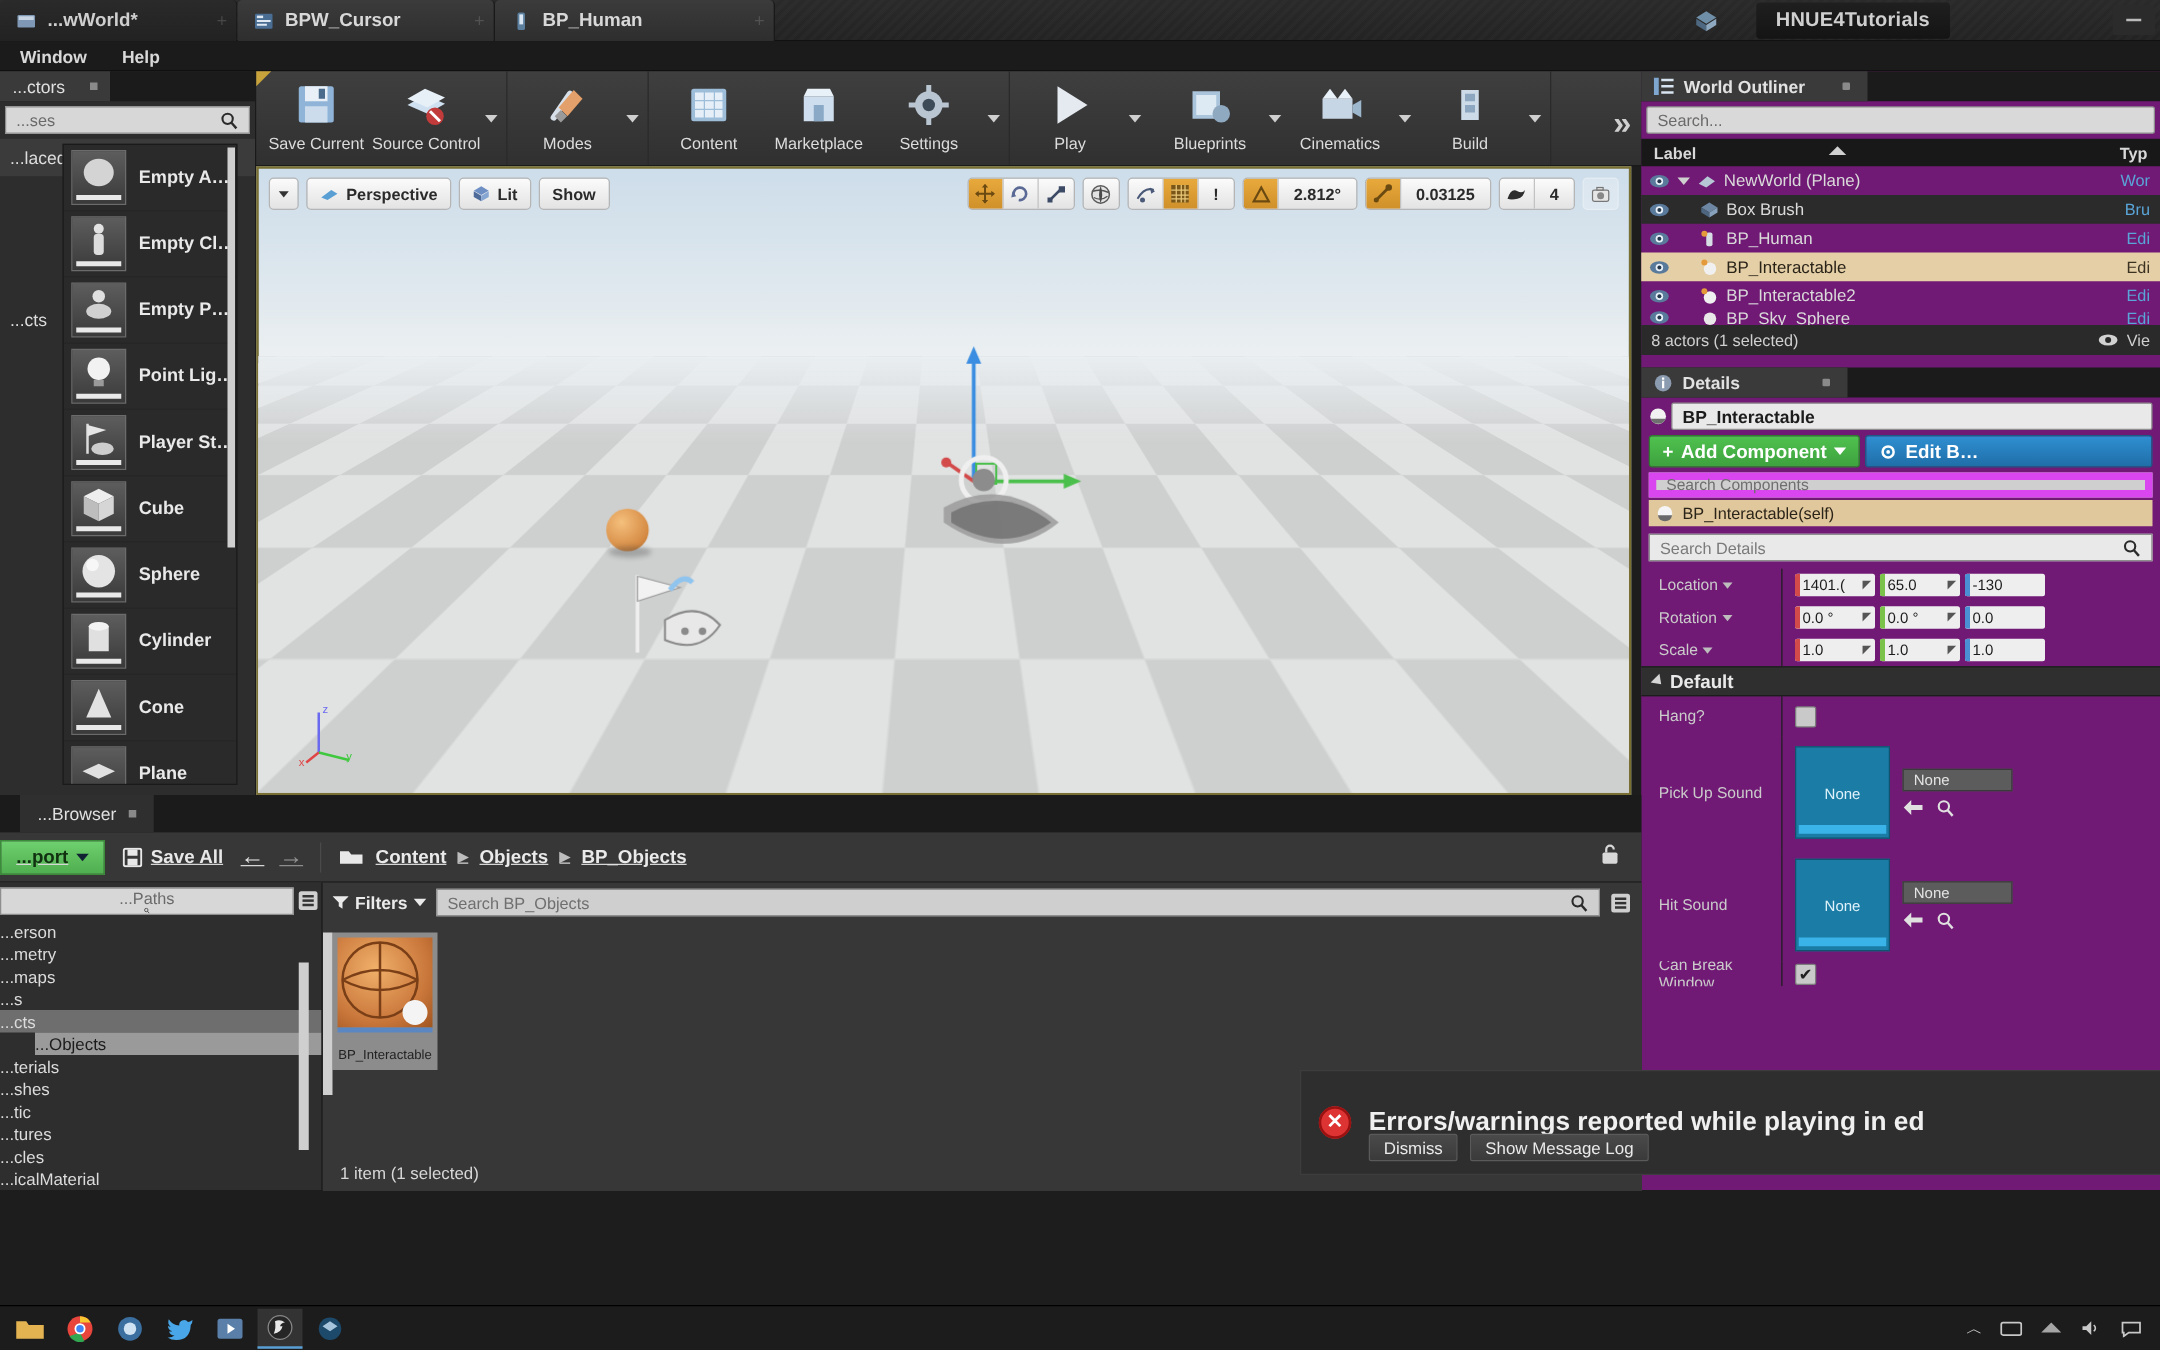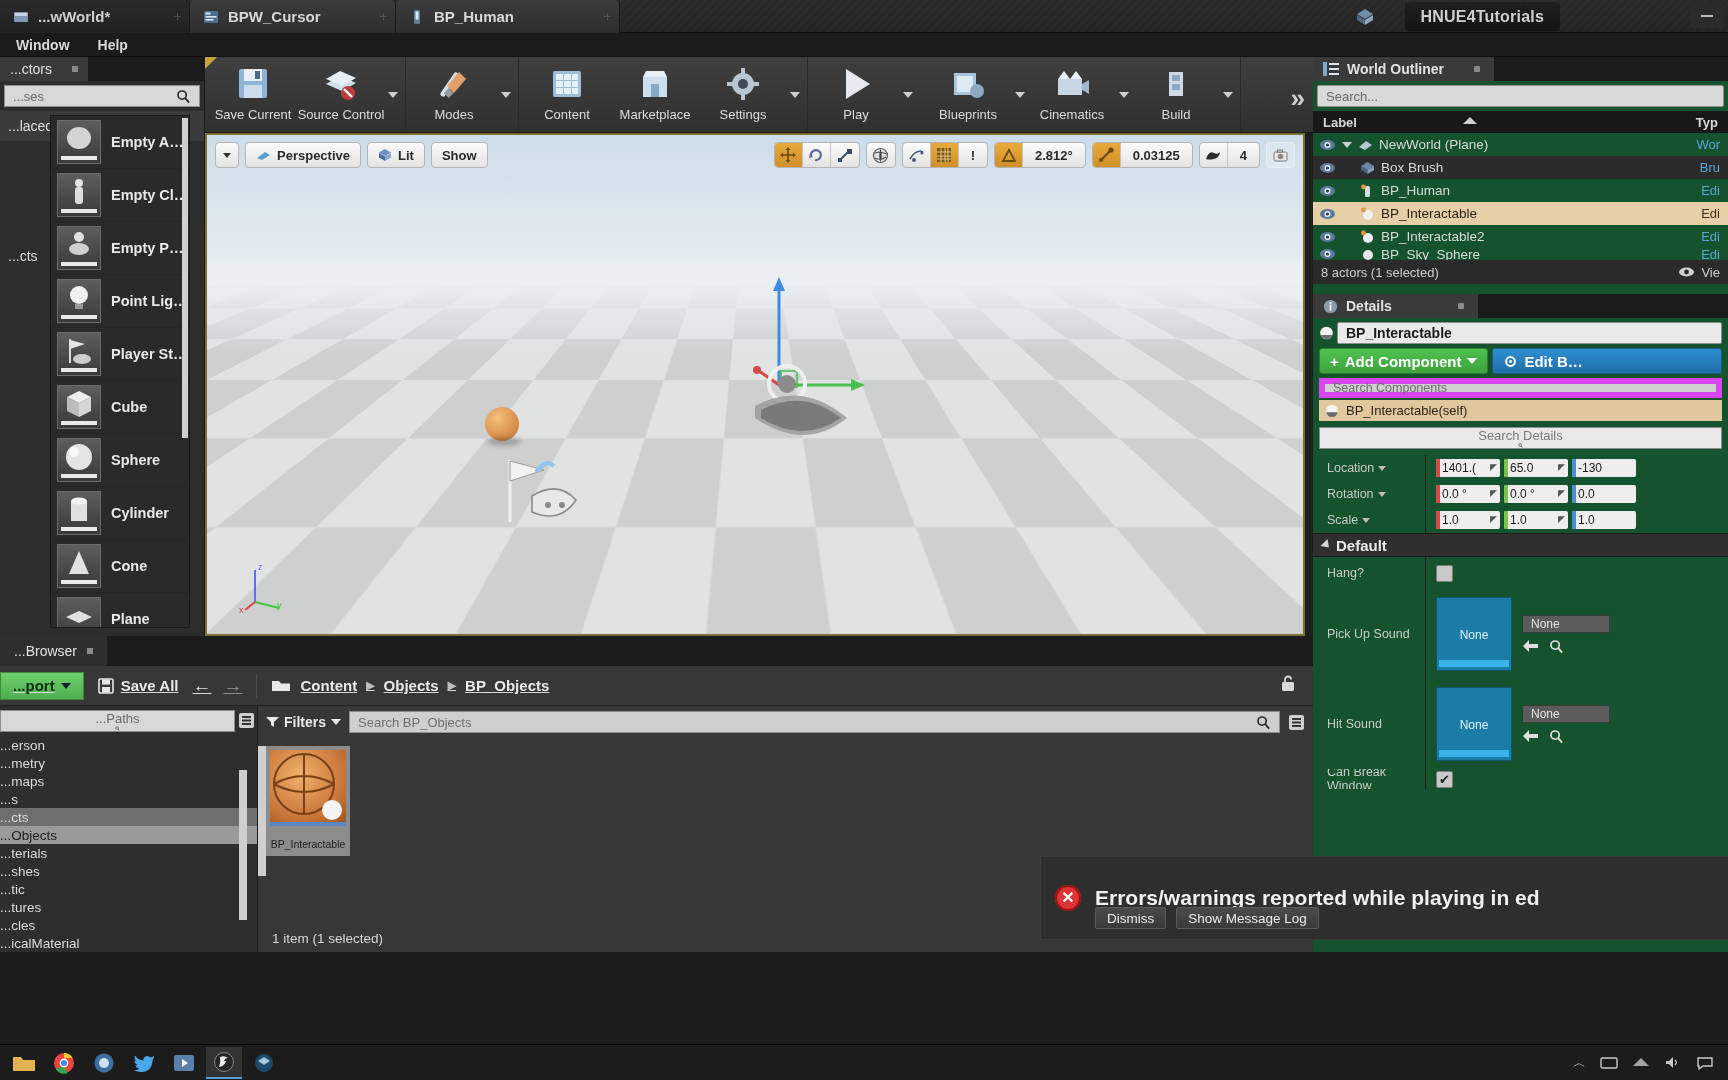--- a/index.html
+++ b/index.html
@@ -106,21 +106,21 @@
   .vpg-item:last-child { border-right:none; }
   .vpg-item.on { background:linear-gradient(180deg,#e8a93c,#d0902a); }
   .vpnum { padding:0 12px; display:flex; align-items:center; font-size:13px;
            font-weight:bold; color:#2a2a2a; border-right:1px solid #c2c2c2; }
   .vpnum:last-child{border-right:none;}
   .vpright { margin-left:auto; display:flex; gap:6px; align-items:center; }
 
   .axisgizmo { position:absolute; left:30px; bottom:20px; width:46px; height:56px; }
 
   
-  .rightcol { position:absolute; left:1313px; top:57px; width:415px; height:895px; background:#14532d; }
+  .rightcol { position:absolute; left:1313px; top:57px; width:415px; height:895px; background:#701a75; }
 
   .paneltabbar { height:24px; background:#1b1b1b; display:flex; align-items:stretch; }
   .paneltab { display:flex; align-items:center; gap:8px; padding:0 14px 0 10px;
               background:#3a3a3a; font-size:14px; font-weight:bold; color:#e2e2e2; position:relative; }
   .paneltab .tdot { width:6px;height:6px;background:#8a8a8a;border-radius:1px; margin-left:22px; }
 
   .searchbox { margin:4px 4px; height:22px; background:#d9d9d9; border:1px solid #8e8e8e;
                border-radius:2px; display:flex; align-items:center; padding:0 8px;
                font-size:13px; color:#6a6a6a; }
   .colhdr { height:22px; background:#181818; display:flex; align-items:center;
@@ -151,21 +151,21 @@
               border:1px solid #1a5a86; border-radius:3px; font-size:15px; font-weight:bold;
               display:flex; align-items:center; gap:6px; padding:0 10px; flex:1; }
 
   .compsearch { margin:0 6px 2px 6px; height:20px; background:#cfcfcf; border:6px solid #d946ef;
                 display:flex; align-items:center; padding:0 8px; font-size:12.5px; color:#6f6f6f; }
   .comprow { margin:0 6px; height:21px; background:#e0c79c; color:#2b2418;
              display:flex; align-items:center; gap:7px; padding:0 6px; font-size:13px; }
 
   .detsearch { margin:6px 6px; height:22px; background:#e9e9e9; border:1px solid #8e8e8e;
                display:flex; align-items:center; padding:0 8px; font-size:13px; color:#7a7a7a;
-               justify-content:space-between;flex-direction:column; }
+               justify-content:space-between; }
   .cat { height:24px; background:#2f2f2f; display:flex; align-items:center; gap:6px;
          padding-left:10px; font-size:15px; font-weight:bold; color:#e9e9e9;
          border-top:1px solid #1c1c1c; border-bottom:1px solid #1c1c1c; }
   .cat .tri { width:0;height:0; border-top:5px solid transparent; border-bottom:5px solid transparent;
               border-left:7px solid #d5d5d5; transform:rotate(45deg); }
   .prow { height:26px; display:flex; align-items:center; font-size:12.5px; color:#cbcbcb; }
   .plabel { width:112px; padding-left:14px; display:flex; align-items:center; gap:4px; }
   .plabel .dd { border-left:4px solid transparent;border-right:4px solid transparent;border-top:5px solid #bdbdbd;}
   .pvals { display:flex; gap:4px; padding-left:10px; border-left:1px solid #1e1e1e; height:26px; align-items:center; }
   .num { width:64px; height:18px; background:#eee; border-radius:2px; display:flex; align-items:center;
@@ -177,41 +177,41 @@
   .checkbox { width:17px;height:17px;background:#c9c9c9;border:1px solid #7d7d7d;border-radius:2px; }
   .checkbox.checked::after{content:'✔'; color:#222; font-size:13px; display:block; line-height:15px; text-align:center;}
   .sndbox { width:76px; height:74px; background:#1b7ca6; border:1px solid #10536f; position:relative; }
   .sndbox .cap { position:absolute; left:0;right:0; top:30px; text-align:center; font-size:12px; color:#dff2fa; }
   .sndbox .bar { position:absolute; left:2px; right:2px; bottom:3px; height:7px; background:#3ab4e8; }
   .sndnone { height:18px; background:#5c5c5c; border:1px solid #3a3a3a; color:#e4e4e4;
              font-size:12px; display:flex; align-items:center; padding:0 8px; width:88px; }
 
   
   .cbrowser { position:absolute; left:0; top:636px; width:1313px; height:316px; background:#2b2b2b; }
-  .cbtabbar { height:30px; background:#1b1b1b; display:flex; align-items:stretch; }
+  .cbtabbar { height:30px; background:#1b1b1b; display:flex; align-items:stretch;padding-left:16px; }
   .cbtab { display:flex; align-items:center; gap:10px; padding:0 14px; background:#2f2f2f;
            font-size:14px; color:#e0e0e0; }
   .cbtools { height:40px; background:#373737; display:flex; align-items:center; gap:14px;
              padding:0 0 0 0; border-bottom:1px solid #202020;text-decoration:underline; }
   .importbtn { height:28px; background:linear-gradient(180deg,#6fd06f,#4fae4f); color:#10300f;
                font-size:15px; font-weight:bold; display:flex; align-items:center; gap:6px;
                padding:0 12px; border:1px solid #3b8b3b; }
   .saveall { display:flex; align-items:center; gap:7px; font-size:15px; font-weight:bold; color:#e8e8e8; }
   .navarrows { display:flex; align-items:center; gap:12px; font-size:19px; color:#e0e0e0; }
   .crumbs { display:flex; align-items:center; gap:9px; font-size:15px; font-weight:bold; color:#eaeaea; }
   .crumbs .sep { color:#bdbdbd; font-size:11px; }
 
   .cbbody { position:absolute; left:0; top:70px; right:0; bottom:0; display:flex; }
   .cbtree { width:258px; background:#2e2e2e; border-right:1px solid #1d1d1d; position:relative; }
   .cbtree .psearch { margin:4px 22px 4px 0; height:22px; background:#d7d7d7; border:1px solid #8e8e8e;
                      display:flex; align-items:center; padding:0 8px; font-size:13px; color:#6a6a6a;
                      justify-content:space-between;flex-direction:column; }
   .trow { height:18px; display:flex; align-items:center; font-size:13.5px; color:#dcdcdc; padding-left:0; }
   .trow.hl1 { background:#6e6e6e; }
-  .trow.hl2 { background:#9a9a9a; color:#1c1c1c; }
+  .trow.hl2 { background:#9a9a9a; color:#1c1c1c;margin-left:28px; }
   .cbassets { flex:1; background:#373737; position:relative; }
   .filterbar { height:28px; display:flex; align-items:center; gap:8px; padding:4px 8px 0 8px; }
   .filterbtn { display:flex; align-items:center; gap:5px; font-size:14px; font-weight:bold; color:#eaeaea; }
   .assetsearch { flex:1; height:22px; background:#cfcfcf; border:1px solid #8e8e8e;
                  display:flex; align-items:center; justify-content:space-between;
                  padding:0 8px; font-size:13px; color:#6f6f6f; }
   .assetcard { position:absolute; left:8px; top:40px; width:84px; height:110px; background:#8c8c8c; }
   .assetcard .thumb { position:absolute; left:4px; top:4px; width:76px; height:76px;
                       background:radial-gradient(circle at 40% 35%, #f0b06a, #c9763a 65%, #a0551f);
                       border-bottom:4px solid #5a86c2; }

